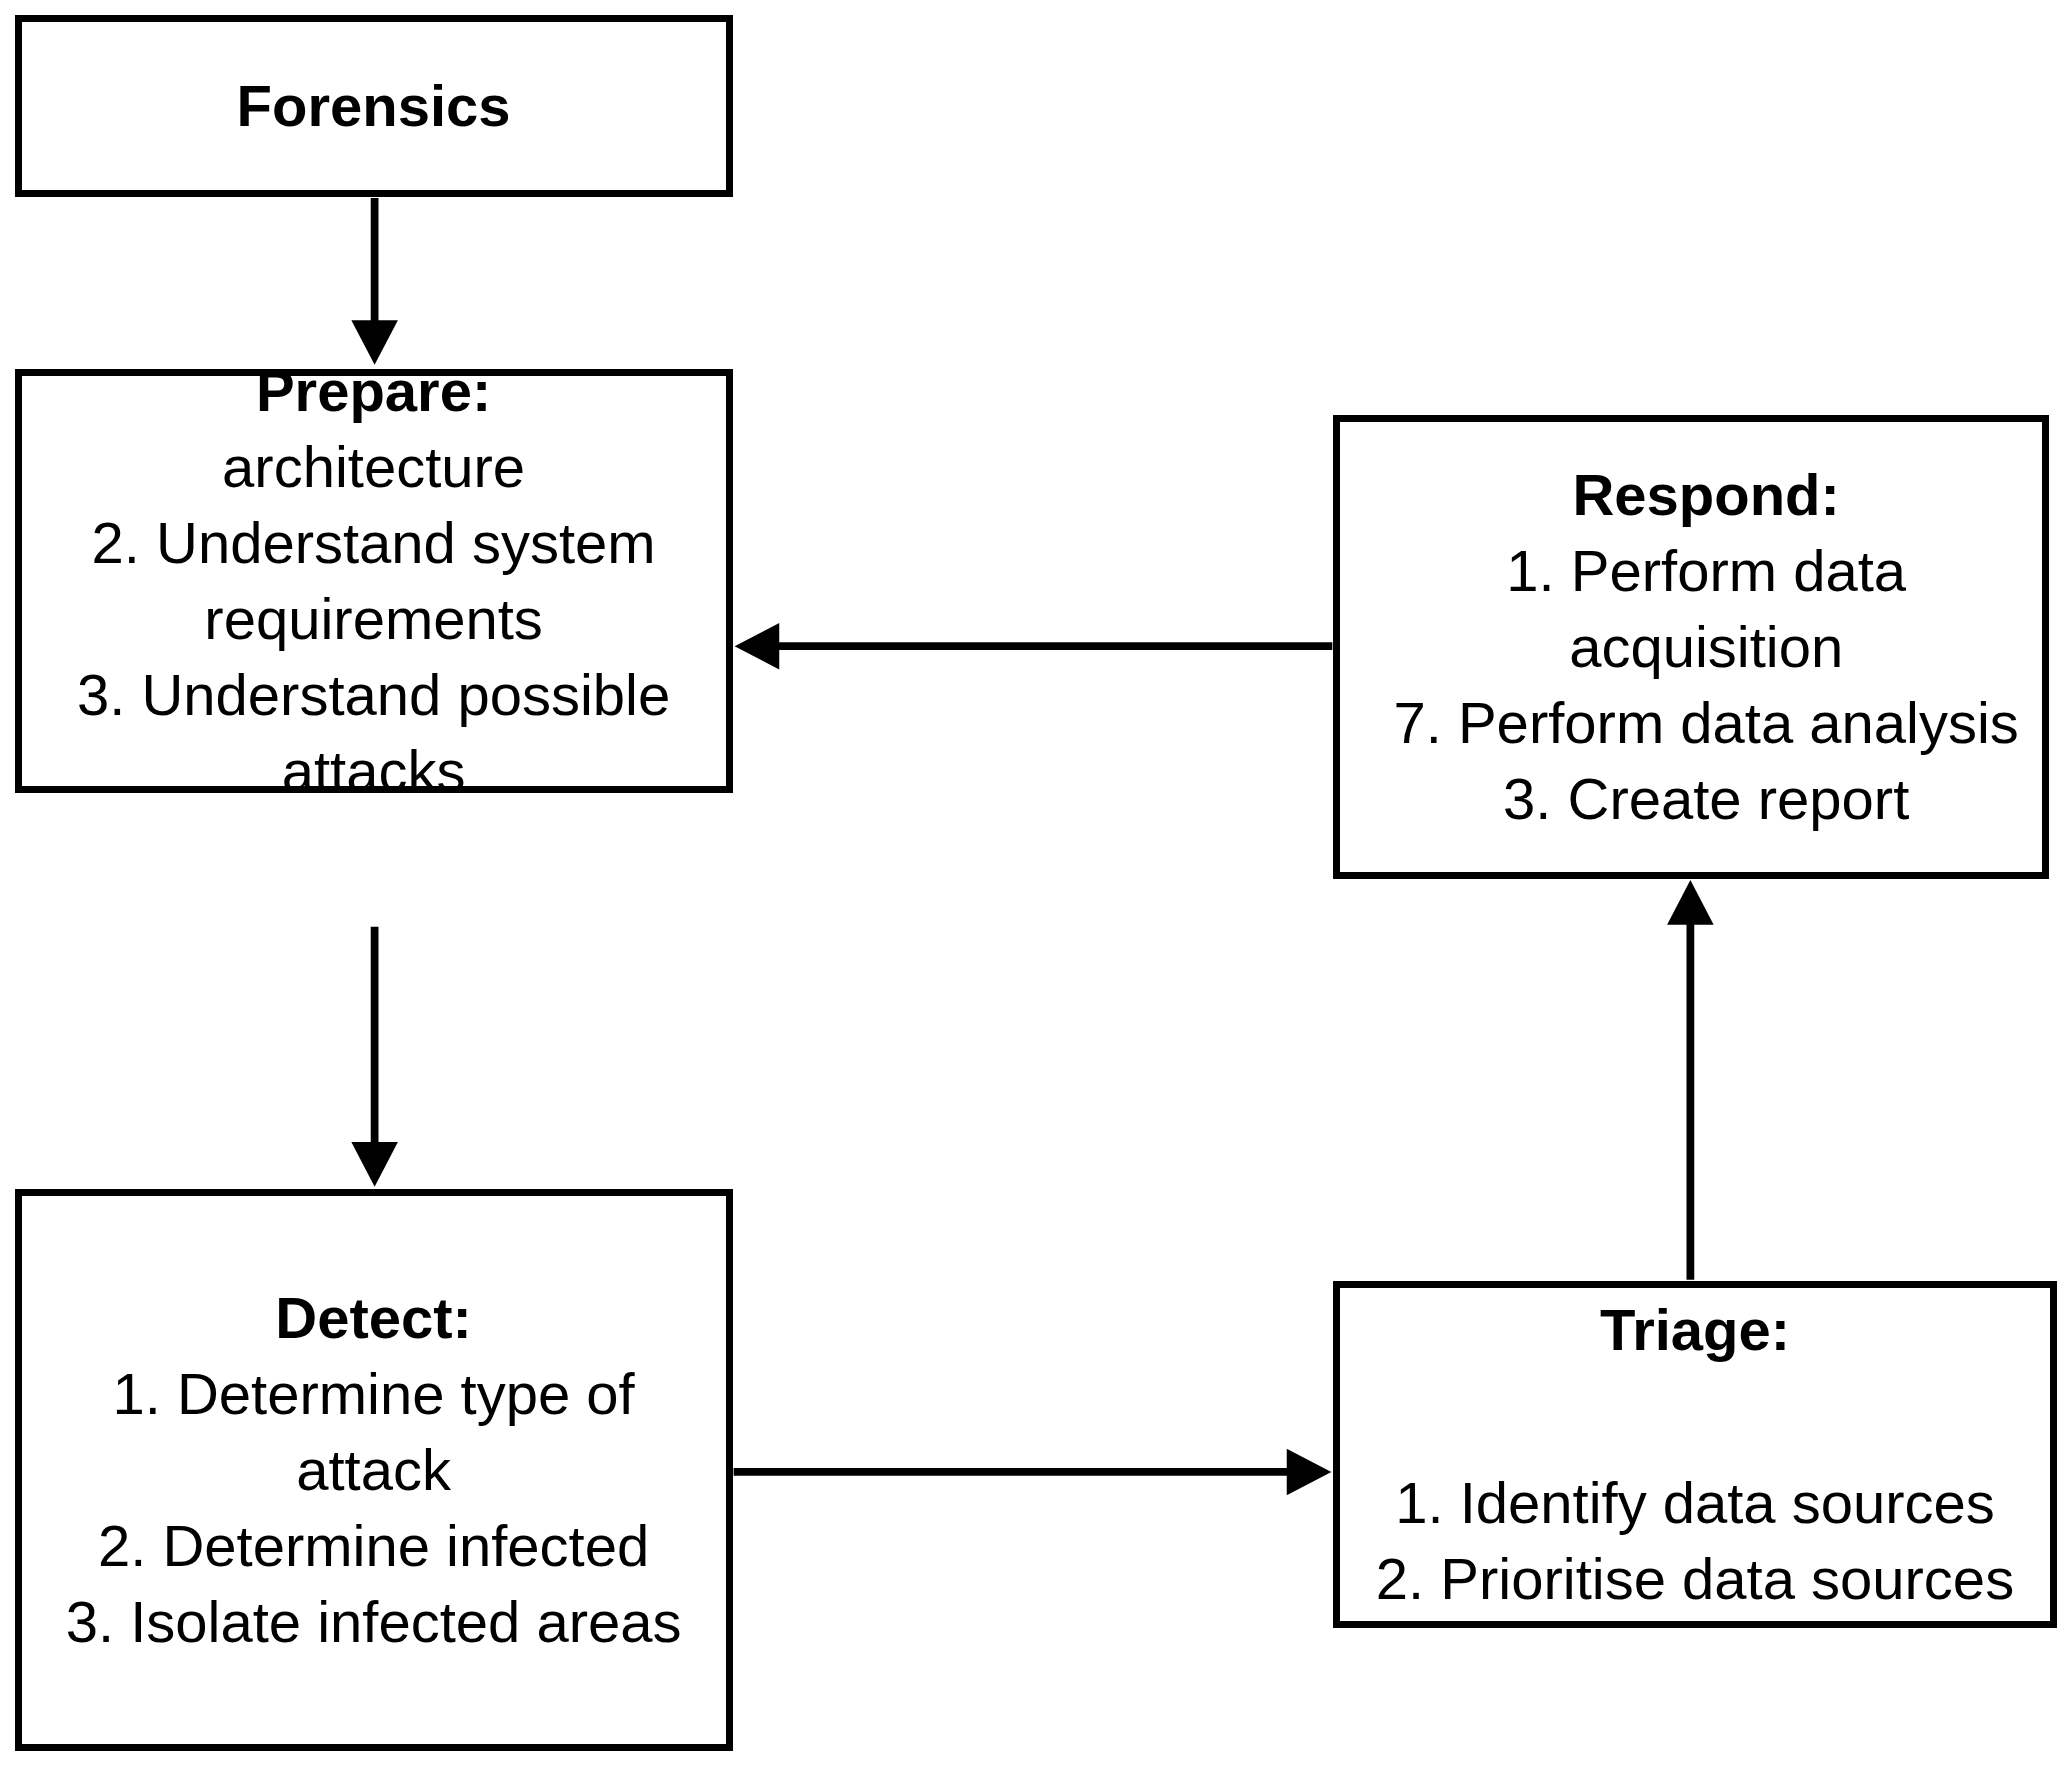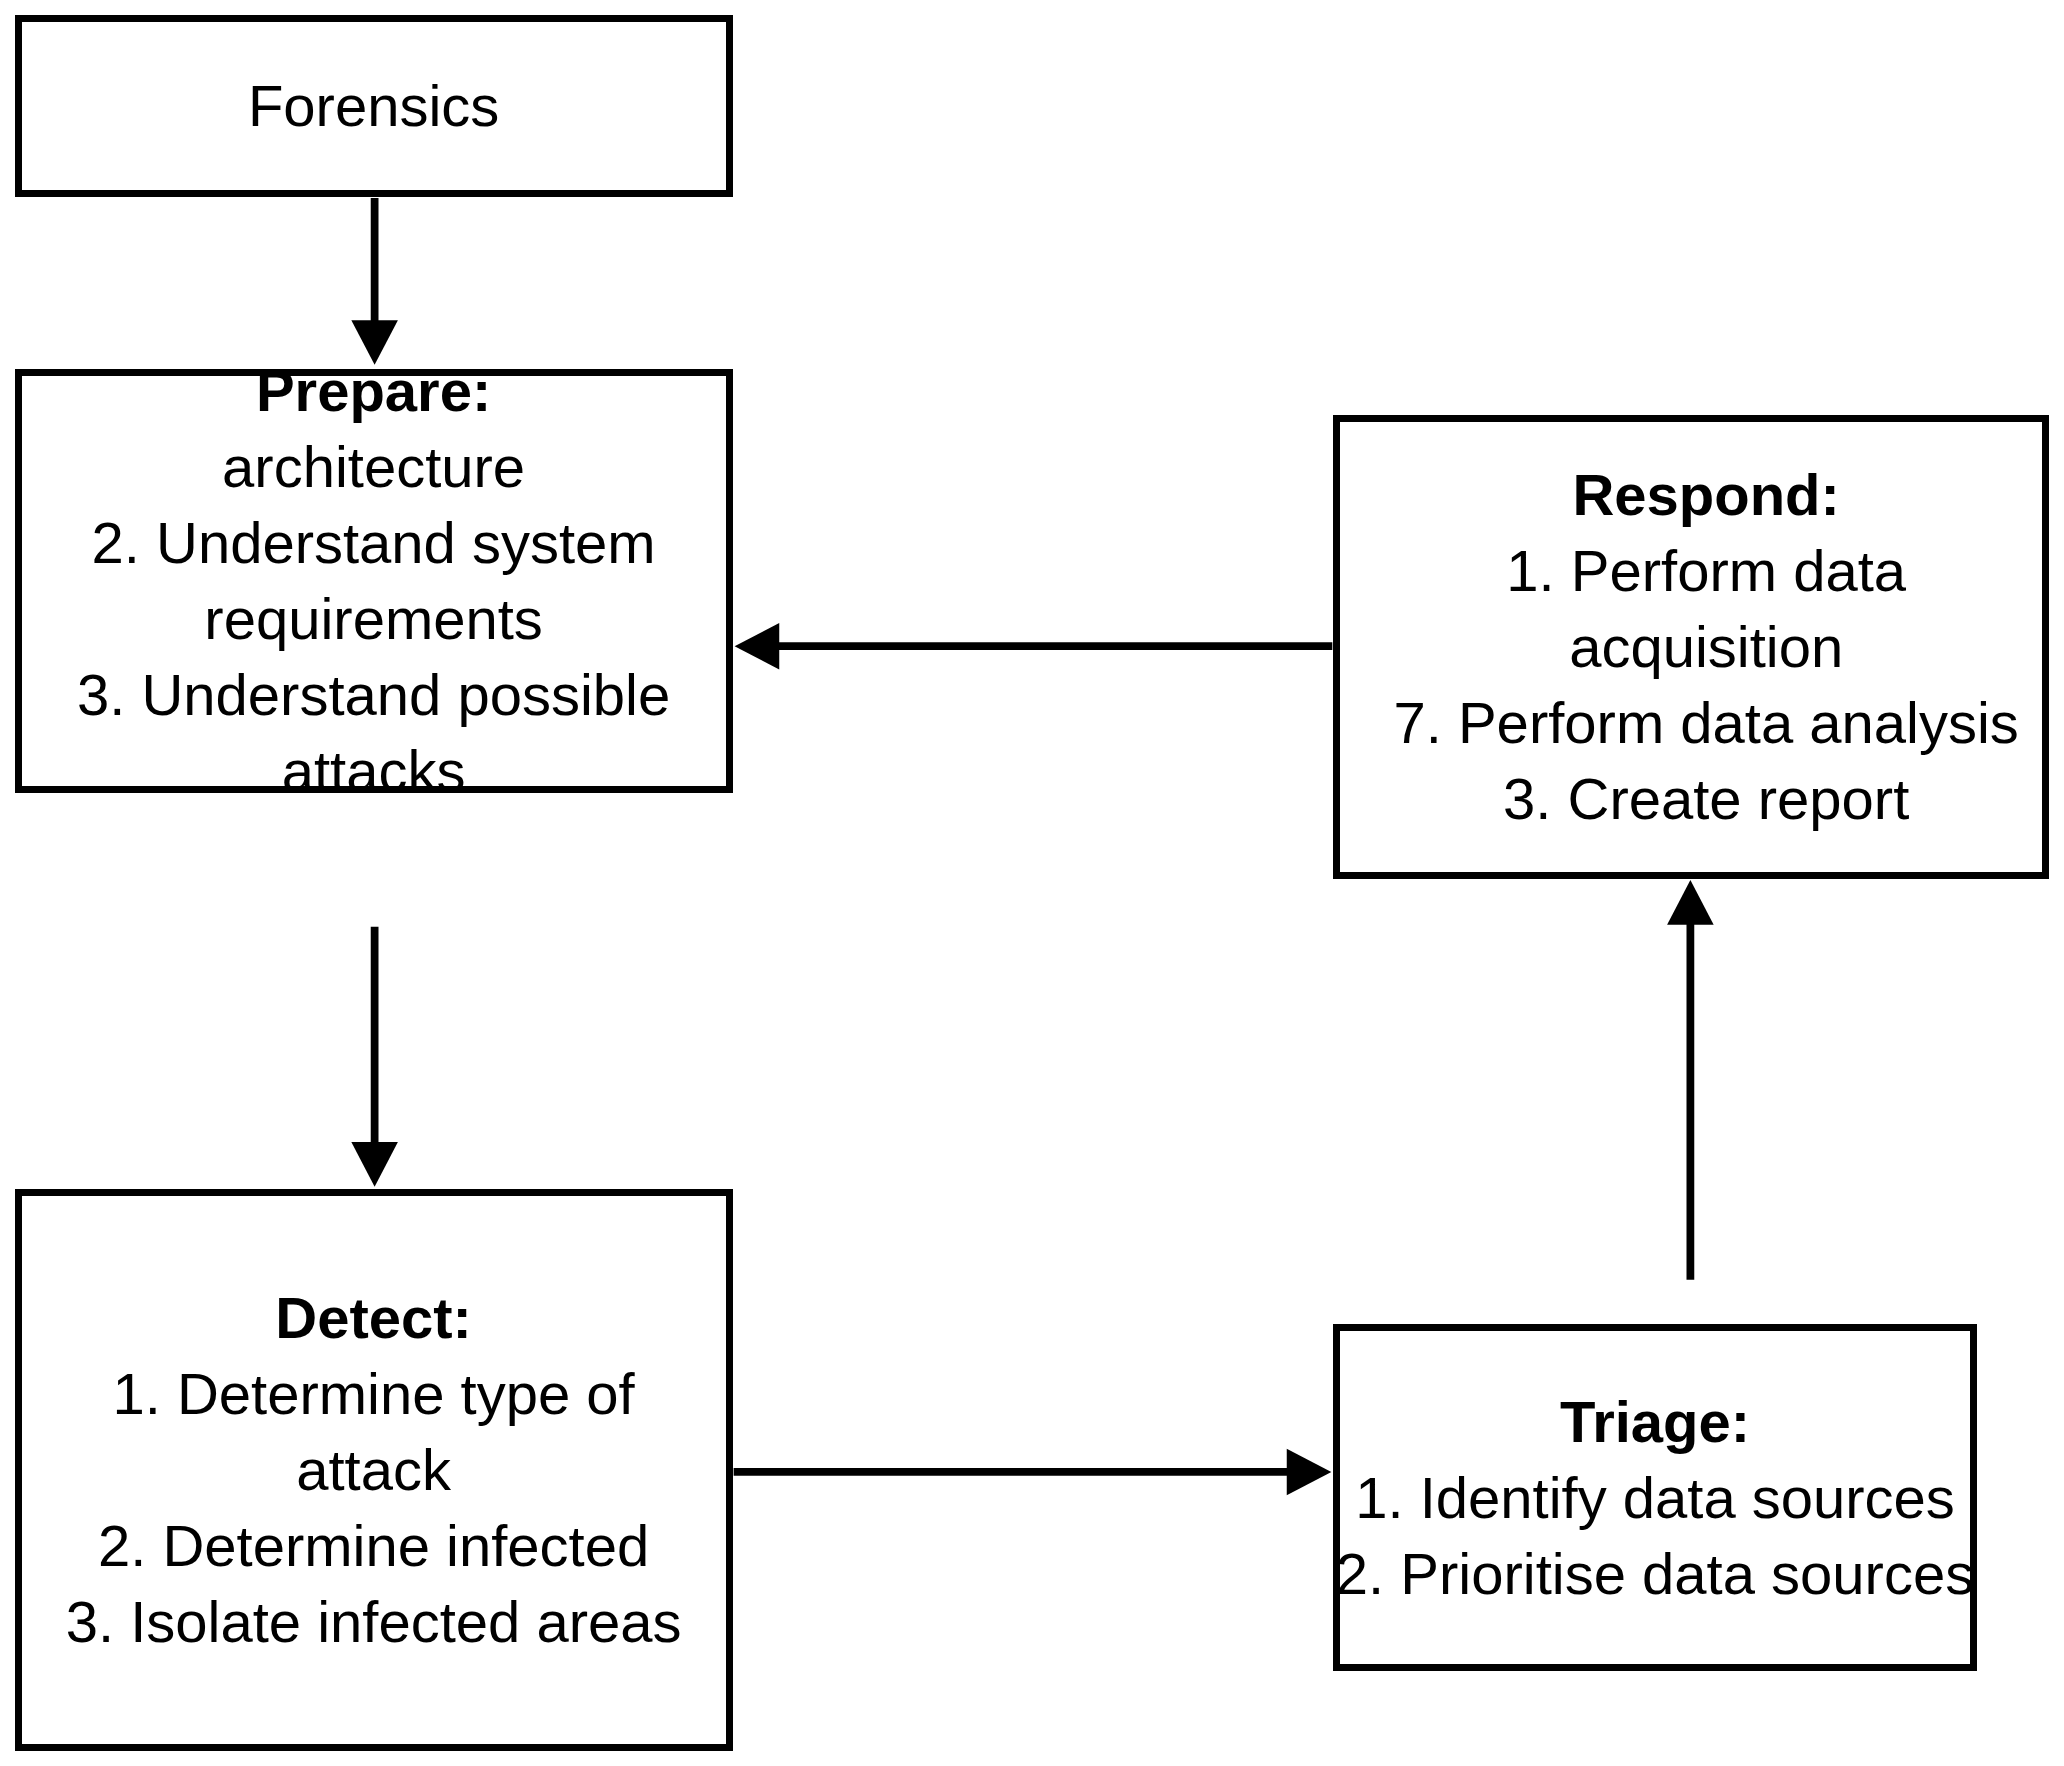--- a/index.html
+++ b/index.html
@@ -34,21 +34,21 @@
     display:flex;
     flex-direction:column;
     justify-content:center;
     align-items:center;
     text-align:center;
     font-size:58px;
     line-height:76px;
     padding:3.9px 9.7px;
   }
   .box-title{font-weight:700;}
-  .box--plain .box-title{font-weight:400;}
+  .box--plain .box-title{font-weight:700;}
   .box-lines{display:block;}
   .box-line{display:block;white-space:nowrap;}
 </style>
 </head>
 <body>
 
 <div class="canvas">
 
   <svg class="connectors" viewBox="0 0 2128 1820" xmlns="http://www.w3.org/2000/svg">
 
@@ -107,21 +107,21 @@
   <div class="box" style="left:1333px;top:415px;width:716px;height:464px;padding-left:40px;">
     <div class="box-title">Respond:</div>
     <div class="box-lines">
         <div class="box-line">1. Perform data</div>
         <div class="box-line">acquisition</div>
         <div class="box-line">7. Perform data analysis</div>
         <div class="box-line">3. Create report</div>
       </div>
   </div>
 
-  <div class="box" style="left:1333px;top:1324px;width:644px;height:347px;">
+  <div class="box" style="left:1333px;top:1281px;width:724px;height:347px;justify-content:space-between;">
     <div class="box-title">Triage:</div>
     <div class="box-lines">
         <div class="box-line">1. Identify data sources</div>
         <div class="box-line">2. Prioritise data sources</div>
       </div>
   </div>
 
 </div>
 
 

